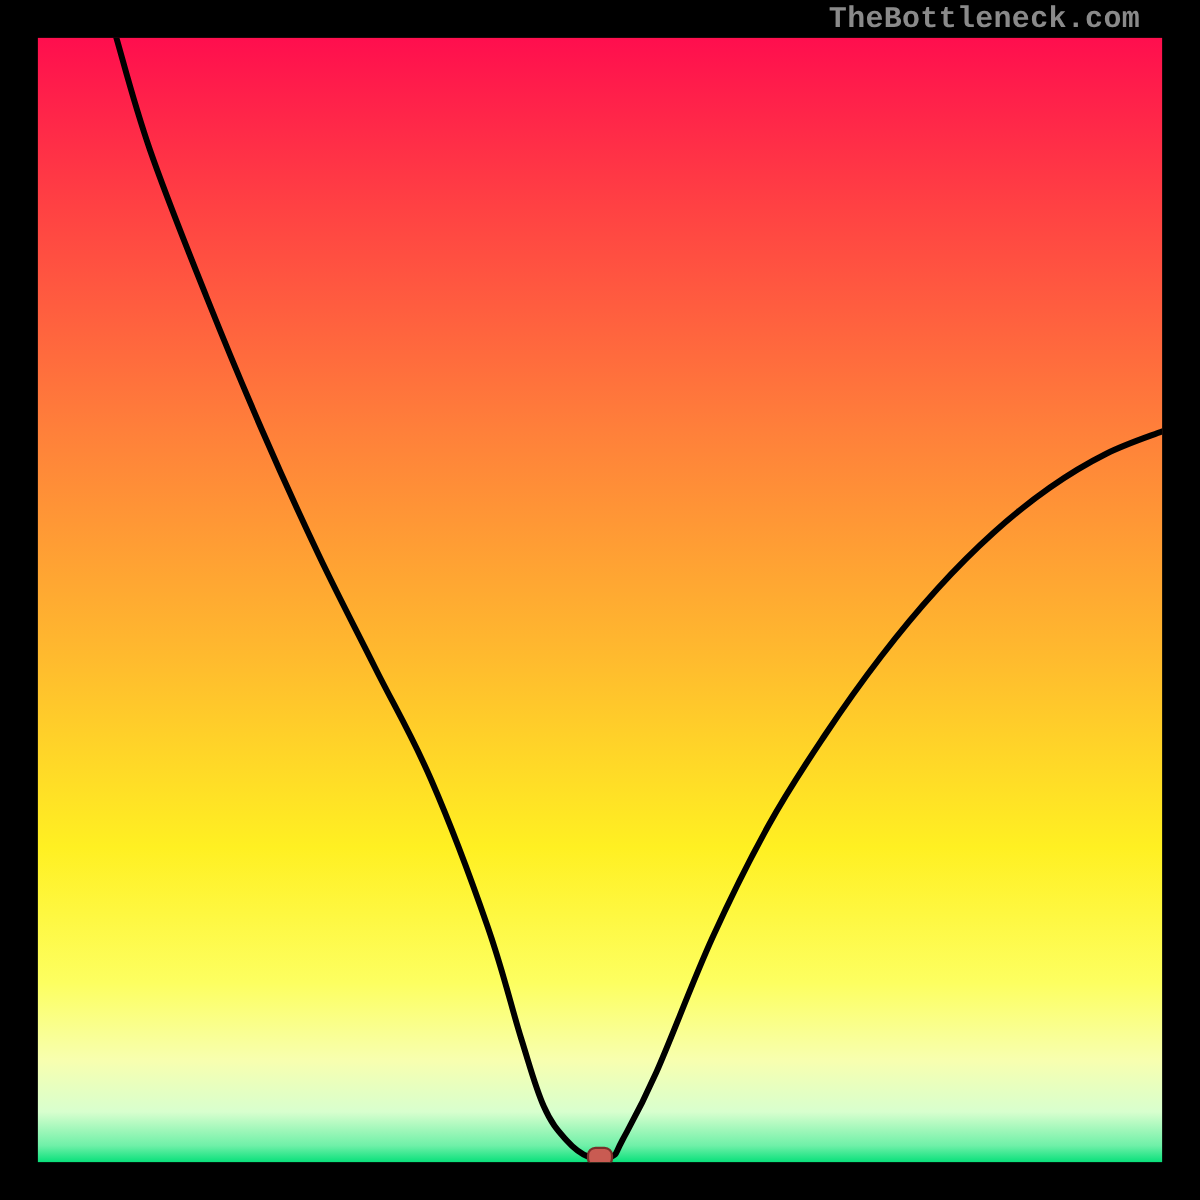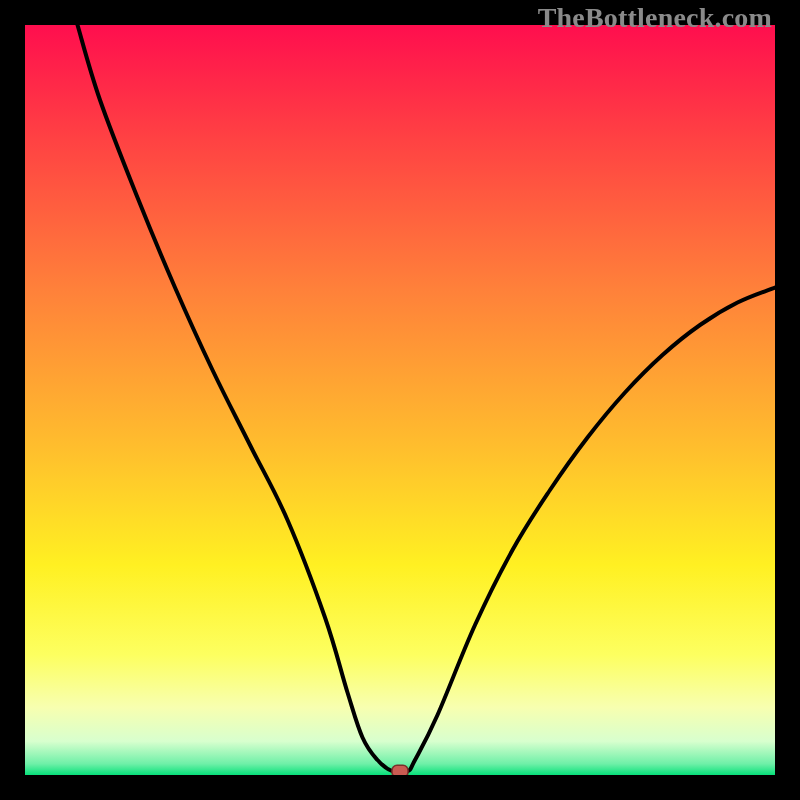--- a/index.html
+++ b/index.html
@@ -22,23 +22,23 @@
     position: absolute;
     left: 25px;
     top: 25px;
     width: 750px;
     height: 750px;
     overflow: hidden;
   }
   .watermark {
     position: absolute;
     top: 2px;
-    right: 28px;
-    font-family: Liberation Serif, serif;
-    font-size: 28px;
+    right: 40px;
+    font-family: Liberation Mono, monospace;
+    font-size: 20px;
     font-weight: 600;
     color: #8a8a8a;
     letter-spacing: 0.2px;
   }
 </style>
 </head>
 <body>
 
 <div class="frame">
   <div class="plot">

